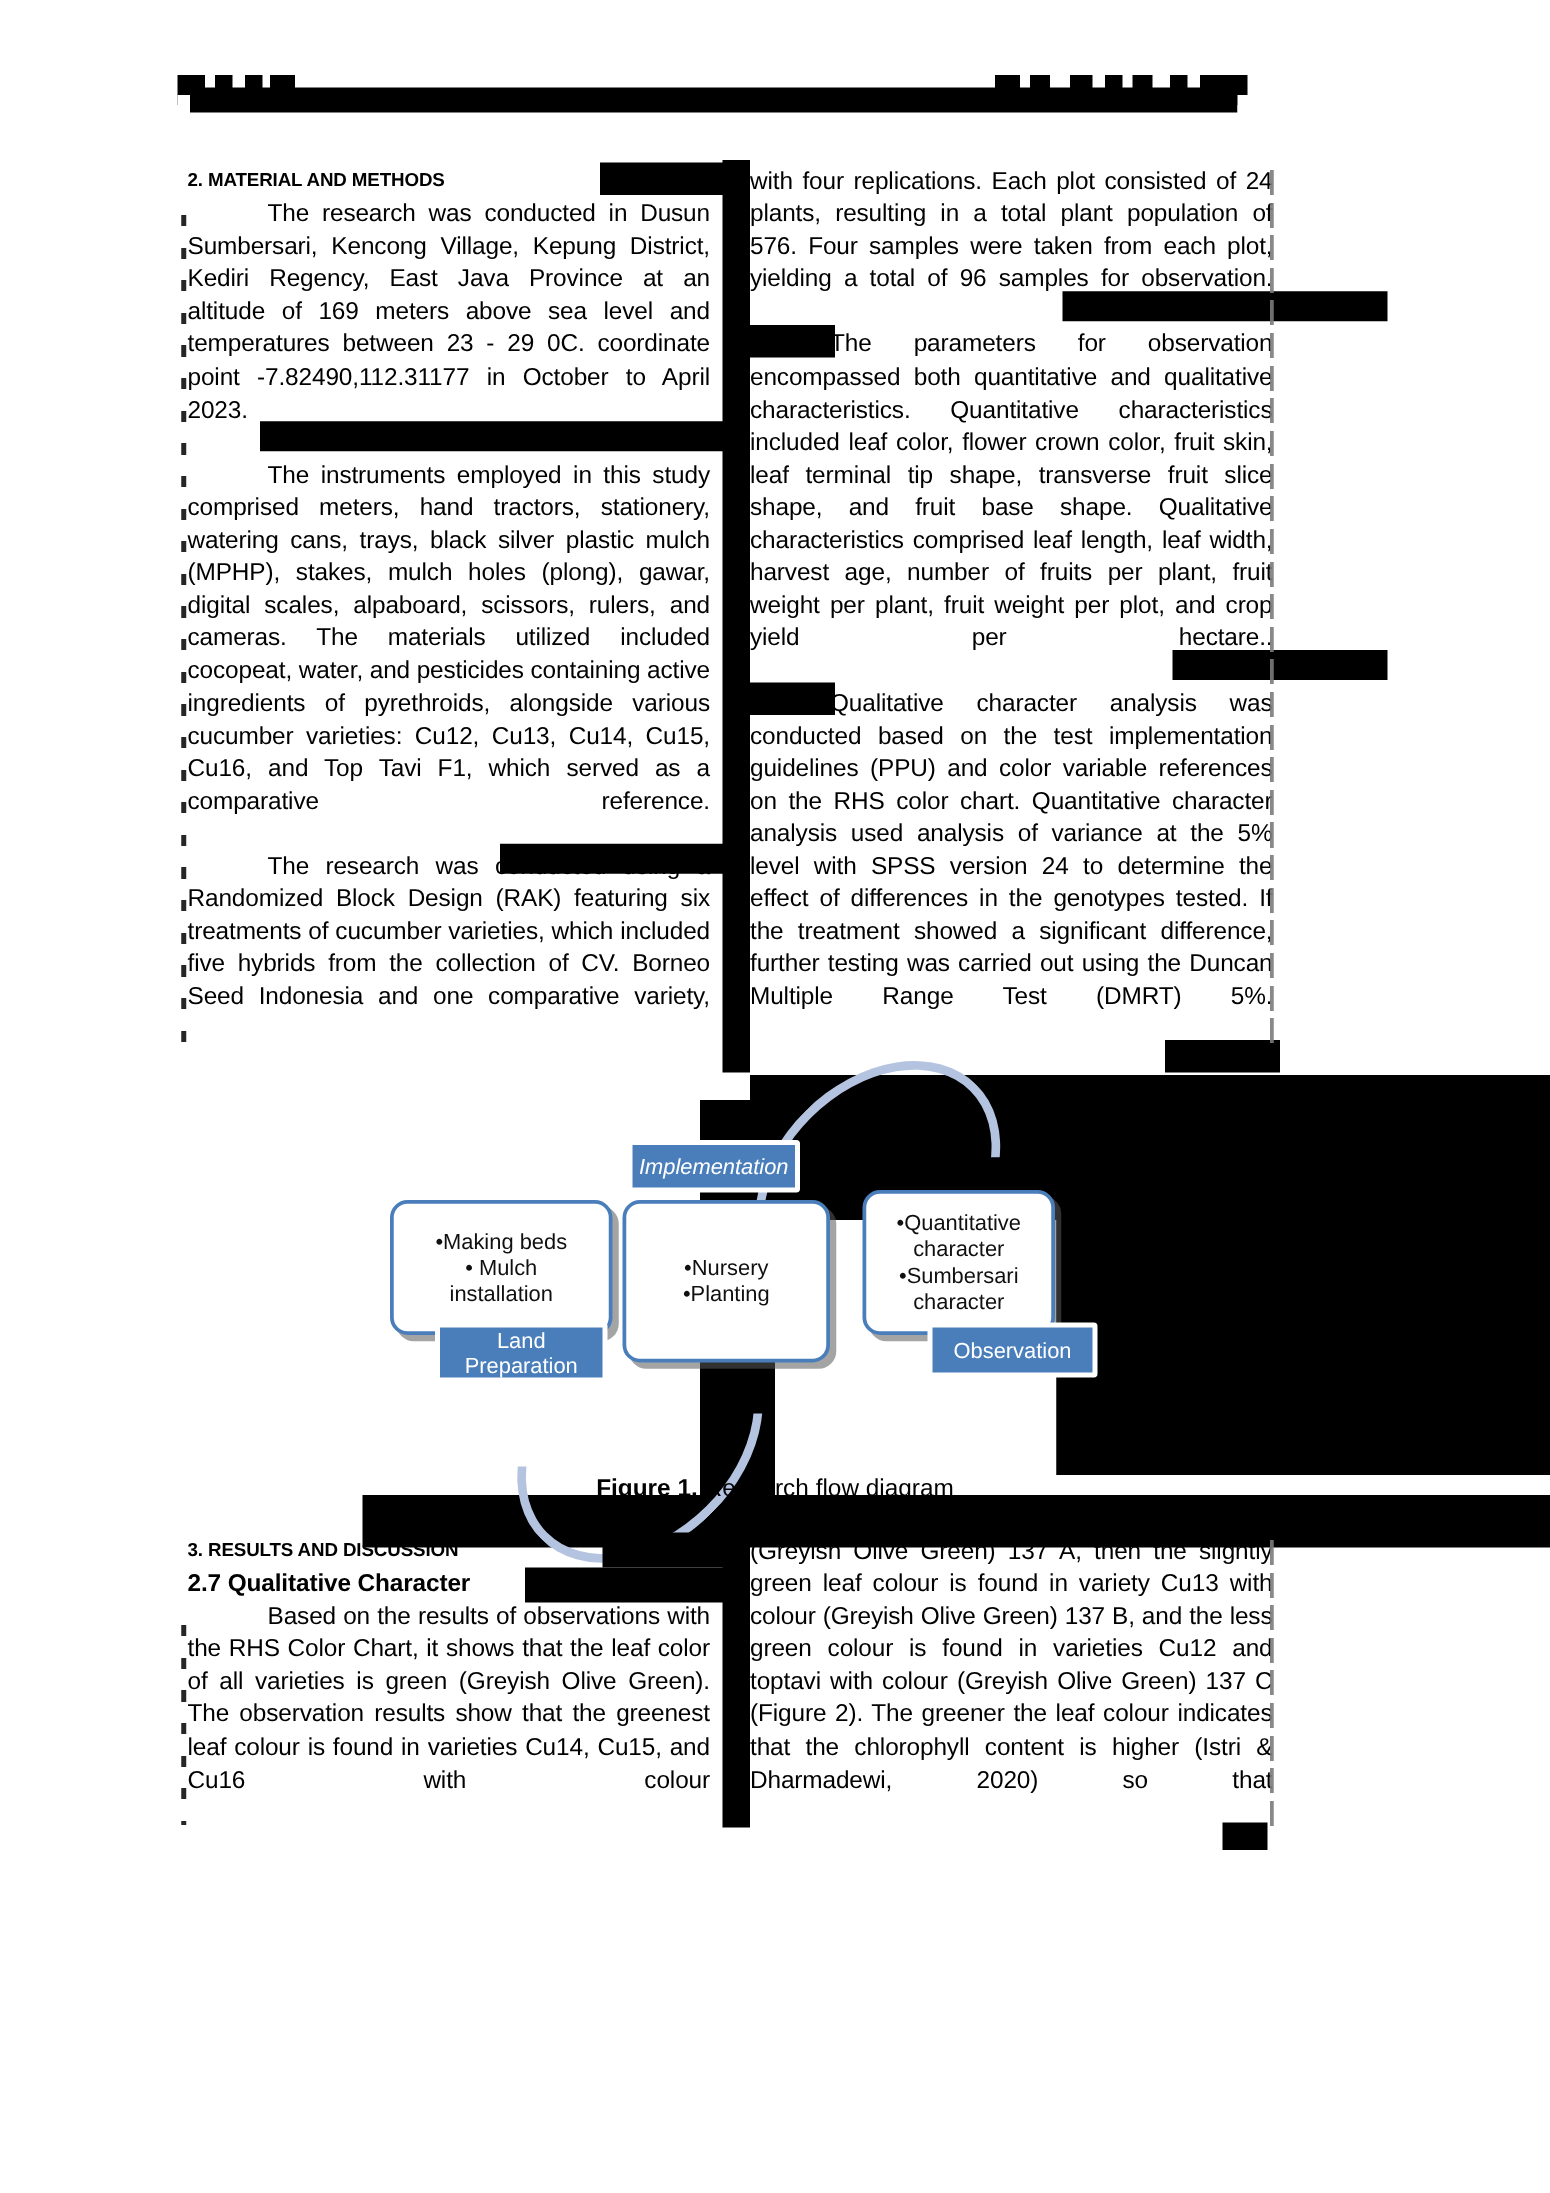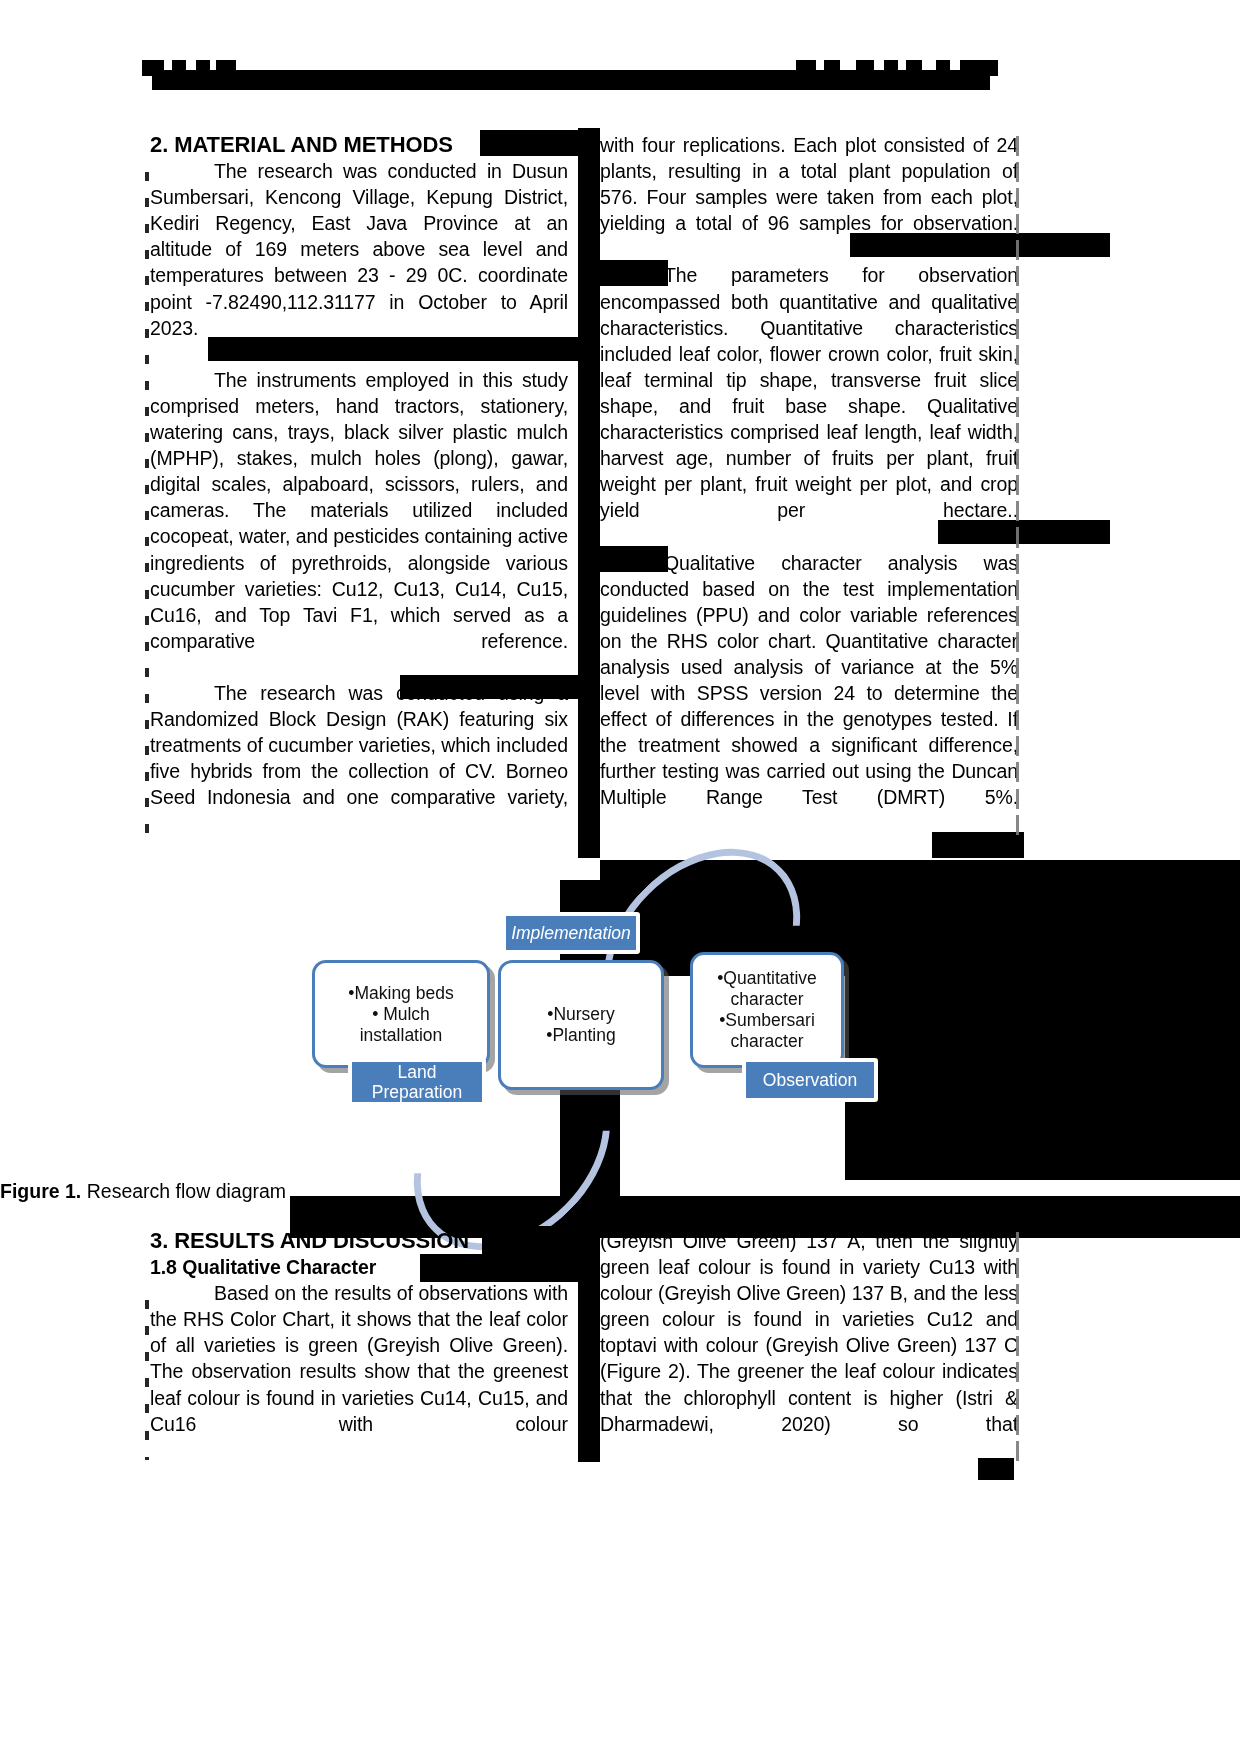--- a/index.html
+++ b/index.html
@@ -60,21 +60,21 @@
     text-align: justify;
     text-justify: inter-word;
     letter-spacing: -0.1px;
   }
   .col-left  { left: 150px;  top: 132px; width: 418px; }
   .col-right { left: 600px;  top: 132px; width: 418px; }
 
   .col p { margin: 0; }
   .col p.indent { text-indent: 64px; }
   .col h2 {
-    font-size: 22px;
+    font-size: 15px;
     line-height: 26.1px;
     font-weight: bold;
     margin: 0;
     text-align: left;
   }
   .col h3 {
     font-size: 19.5px;
     line-height: 26.1px;
     font-weight: bold;
     margin: 0;
@@ -172,21 +172,21 @@
     border-color: transparent transparent #b4c4e0 #b4c4e0;
     transform: rotate(-45deg);
   }
 
   
   .caption {
     position: absolute;
     left: 0;
     top: 1178px;
     width: 1240px;
-    text-align: left;
+    text-align: center;
     font-size: 19.5px;
     line-height: 26px;
   }
   .caption b { font-weight: bold; }
 </style>
 </head>
 <body>
 
 <div class="page">
 
@@ -277,21 +277,21 @@
     </div>
 
   </div>
 
   <div class="caption">
     <b>Figure 1.</b><span> Research flow diagram</span>
   </div>
 
   <div class="col" style="left:150px; top:1228px; width:418px;">
     <h2>3. RESULTS AND DISCUSSION</h2>
-    <h3>1.8 Qualitative Character</h3>
+    <h3>2.7 Qualitative Character</h3>
     <p class="indent jfull">Based on the results of observations with the RHS Color Chart, it shows that the leaf color of all varieties is green (Greyish Olive Green). The observation results show that the greenest leaf colour is found in varieties Cu14, Cu15, and Cu16 with colour</p>
   </div>
 
   <div class="col" style="left:600px; top:1228px; width:418px;">
     <p class="jfull">(Greyish Olive Green) 137 A, then the slightly green leaf colour is found in variety Cu13 with colour (Greyish Olive Green) 137 B, and the less green colour is found in varieties Cu12 and toptavi with colour (Greyish Olive Green) 137 C (Figure 2). The greener the leaf colour indicates that the chlorophyll content is higher (Istri &amp; Dharmadewi, 2020) so that</p>
   </div>
 
   <div class="redact" style="left:482px; top:1226px; width:98px;  height:28px;"></div>
   <div class="redact" style="left:420px; top:1254px; width:160px; height:28px;"></div>
   <div class="redact" style="left:578px; top:1226px; width:22px;  height:236px;"></div>

